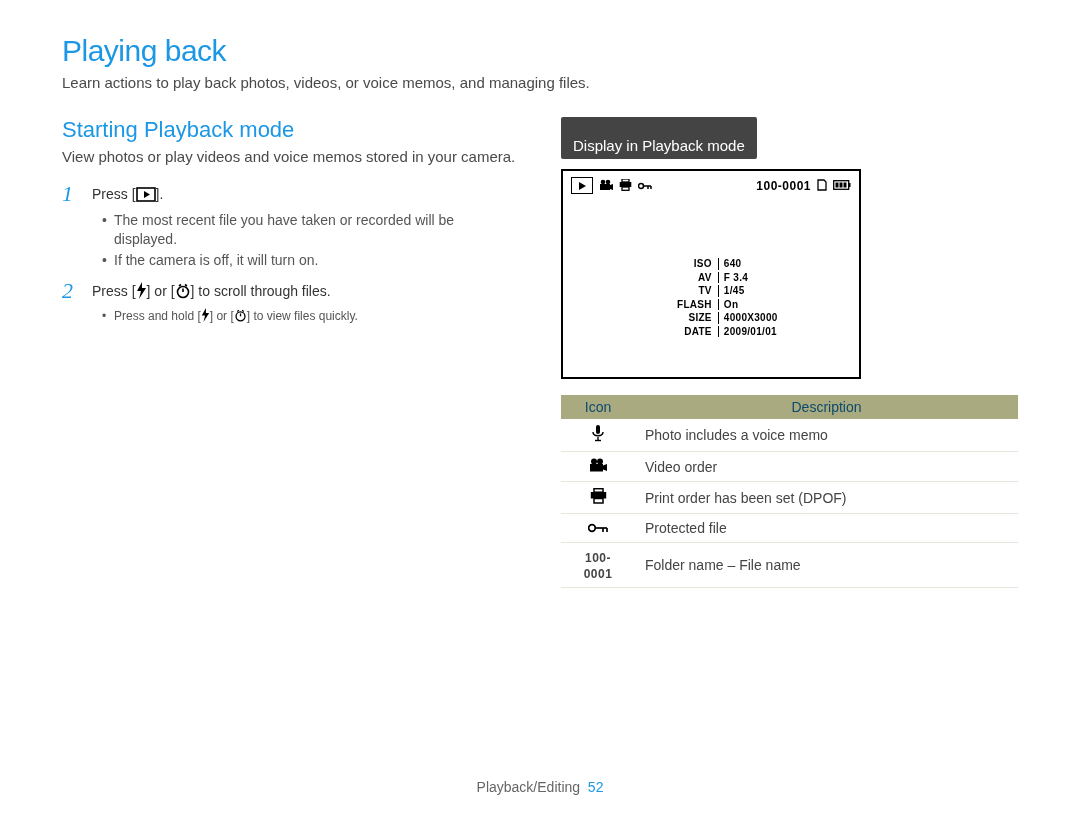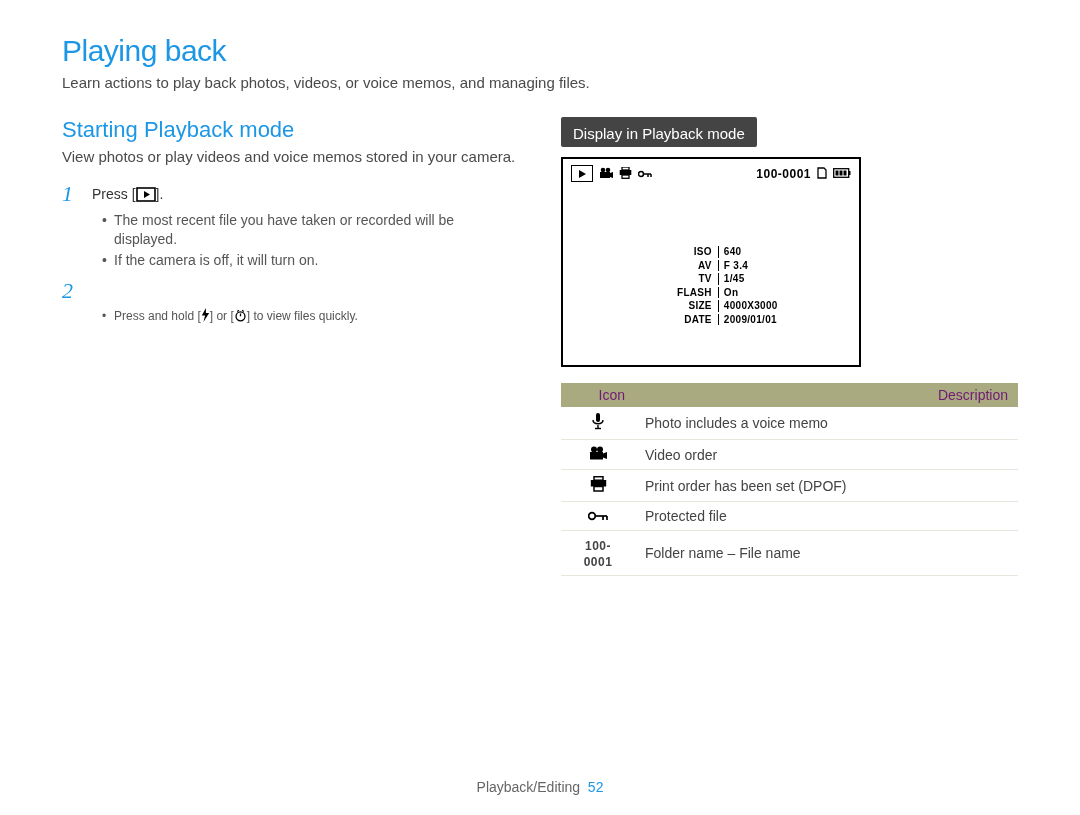--- a/index.html
+++ b/index.html
@@ -20,33 +20,33 @@
   .step ul li { font-size: 14px; color: #555; line-height: 1.35; position: relative; padding-left: 12px; margin-top: 2px; }
   .step ul li:before { content: "\2022"; position: absolute; left: 0; top: 0; }
   .sub-note { font-size: 12px !important; }
   .inline-icon { display: inline-flex; vertical-align: -3px; }
   .inline-icon-sm { display: inline-flex; vertical-align: -2px; }
 
   .note-box { display: flex; gap: 12px; background: #f4f4f2; padding: 12px 14px; margin-top: 18px; align-items: flex-start; }
   .note-icon { width: 20px; height: 20px; border: 1.5px solid #1b97e5; border-radius: 4px; display: flex; align-items: center; justify-content: center; color: #1b97e5; font-size: 13px; flex-shrink: 0; }
   .note-text { font-size: 12px; color: #555; line-height: 1.35; }
 
-  .pill { display: inline-block; background: #444; color: #fff; padding: 8px 12px 5px; font-size: 15px; border-radius: 2px; }
+  .pill { display: inline-block; background: #444; color: #fff; padding: 20px 12px 5px; font-size: 15px; border-radius: 2px; }
 
   .lcd { border: 2px solid #000; width: 300px; height: 210px; margin-top: 10px; position: relative; font-family: Arial, sans-serif; color: #000; }
   .lcd-top { display: flex; align-items: center; gap: 6px; padding: 6px 8px 0 8px; font-size: 11px; }
   .lcd-top .spacer { flex: 1; }
   .lcd-play { border: 1.8px solid #000; width: 22px; height: 17px; display: flex; align-items: center; justify-content: center; }
   .lcd-info { position: absolute; left: 112px; top: 85px; font-size: 10px; font-weight: 700; letter-spacing: 0.3px; }
   .lcd-info table td { padding: 0 4px 0 0; line-height: 1.15; }
   .lcd-info table td:first-child { text-align: right; }
   .lcd-info .divider { border-left: 1.5px solid #000; padding-left: 5px; }
 
   .icon-table { width: 100%; border-collapse: collapse; margin-top: 16px; font-size: 14px; color: #444; }
-  .icon-table thead th { background: #a9aa7f; color: #701a75; font-weight: 400; text-align: right; padding: 4px 10px; }
+  .icon-table thead th { background: #a9aa7f; color: #0c4a6e; font-weight: 400; text-align: center; padding: 4px 10px; }
   .icon-table thead th:first-child { width: 74px; }
   .icon-table td { padding: 6px 10px; border-bottom: 1px solid #e6e6dc; vertical-align: middle; }
   .icon-table td.icon-cell { text-align: center; }
 
   .footer { position: absolute; bottom: 20px; left: 0; right: 0; text-align: center; font-size: 14px; color: #666; }
   .footer .pg { color: #1b97e5; }
 
   .folder-num { font-family: "Arial Narrow", Arial, sans-serif; font-weight: 700; letter-spacing: 0.5px; font-size: 12px; }
 </style>
 </head>
@@ -78,20 +78,33 @@
           </div>
           <ul>
             <li>The most recent file you have taken or recorded will be displayed.</li>
             <li>If the camera is off, it will turn on.</li>
           </ul>
         </div>
 
         <div class="step">
           <div class="step-head">
             <span class="step-num">2</span>
+            <span class="step-text">
+              <span>Press [</span><span class="inline-icon">
+                  <svg width="11" height="17" viewBox="0 0 11 17">
+                    <polygon points="6,0 1,9 5,9 3,17 10,6 6,6" fill="#000"></polygon>
+                  </svg>
+                </span><span>] or [</span><span class="inline-icon">
+                  <svg width="16" height="16" viewBox="0 0 16 16">
+                    <circle cx="8" cy="9" r="5.5" stroke="#000" stroke-width="1.6" fill="none"></circle>
+                    <line x1="8" y1="9" x2="8" y2="5.5" stroke="#000" stroke-width="1.6"></line>
+                    <path d="M4 3 L6 1.5 M12 3 L10 1.5" stroke="#000" stroke-width="1.6"></path>
+                  </svg>
+                </span><span>] to scroll through files.</span>
+            </span>
           </div>
           <ul>
             <li class="sub-note">
               <span>Press and hold [</span><span class="inline-icon-sm">
                   <svg width="9" height="14" viewBox="0 0 11 17">
                     <polygon points="6,0 1,9 5,9 3,17 10,6 6,6" fill="#000"></polygon>
                   </svg>
                 </span><span>] or [</span><span class="inline-icon-sm">
                   <svg width="13" height="13" viewBox="0 0 16 16">
                     <circle cx="8" cy="9" r="5.5" stroke="#000" stroke-width="1.6" fill="none"></circle>

